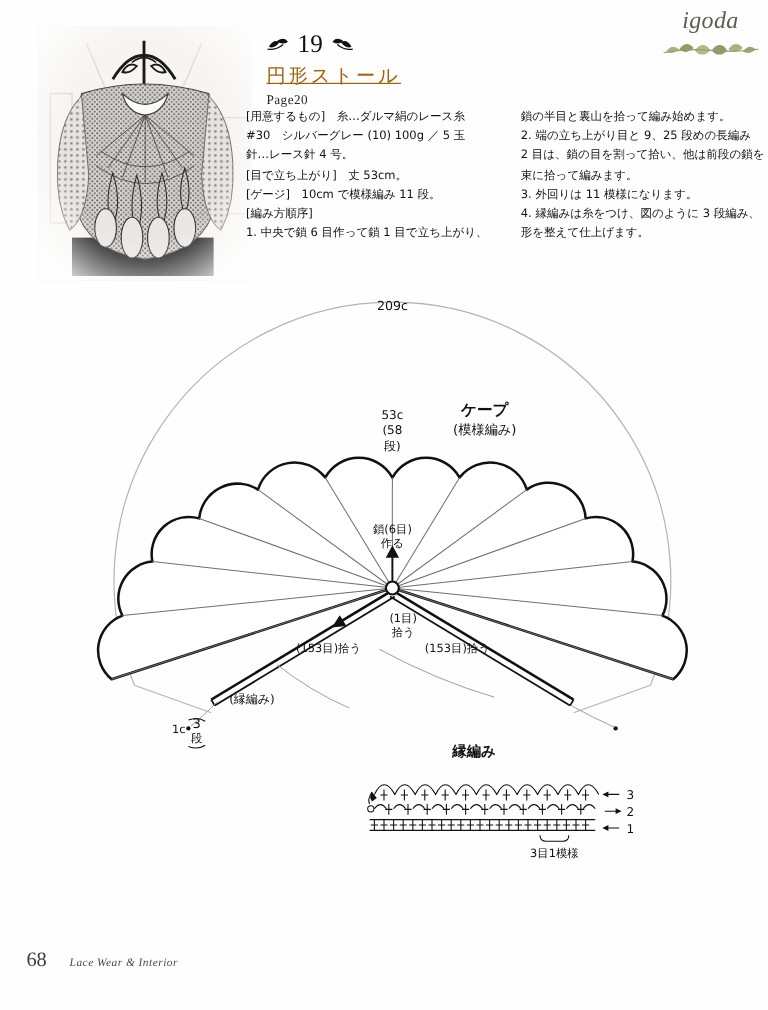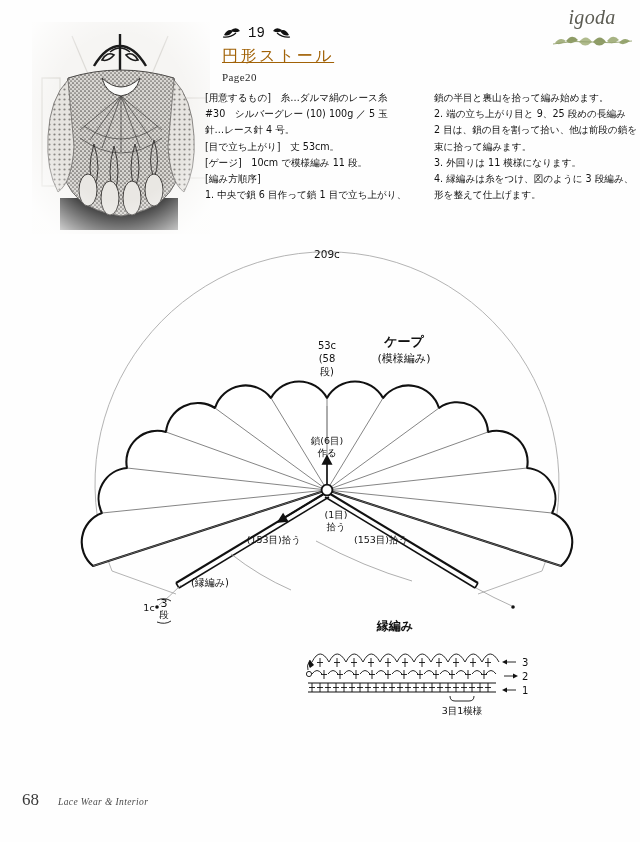--- a/index.html
+++ b/index.html
@@ -44,22 +44,22 @@
   }
   #photo-frame {
     position: absolute; inset: 0;
     background: #f4f3f1;
     overflow: hidden;
   }
 
   
   #heading { position: absolute; left: 222px; top: 26px; width: 200px; }
   #pattern-number-line {
-    font-family: Liberation Mono, monospace;
-    font-size: 14px;
+    font-family: Liberation Serif, serif;
+    font-size: 21px;
     line-height: 1;
     display: flex;
     align-items: center;
     gap: 6px;
     color: #101010;
   }
   #pattern-number-line .orn { line-height: 0; }
   #pattern-title {
     font-family: "DejaVu Sans", sans-serif;
     font-size: 16px;

